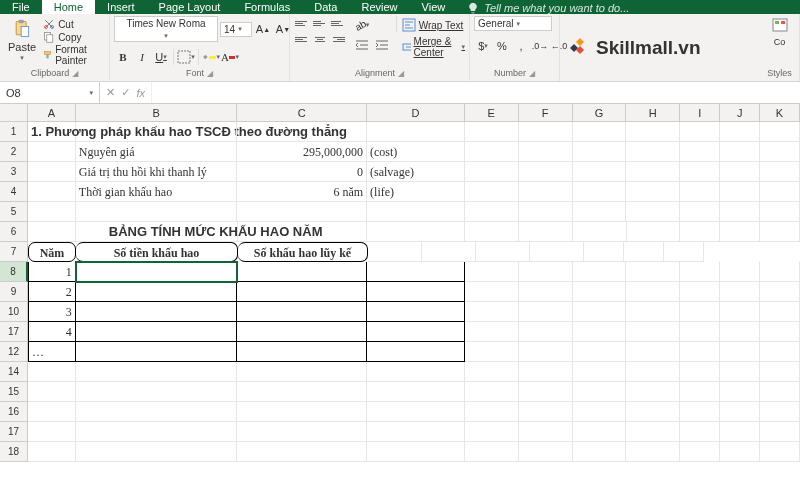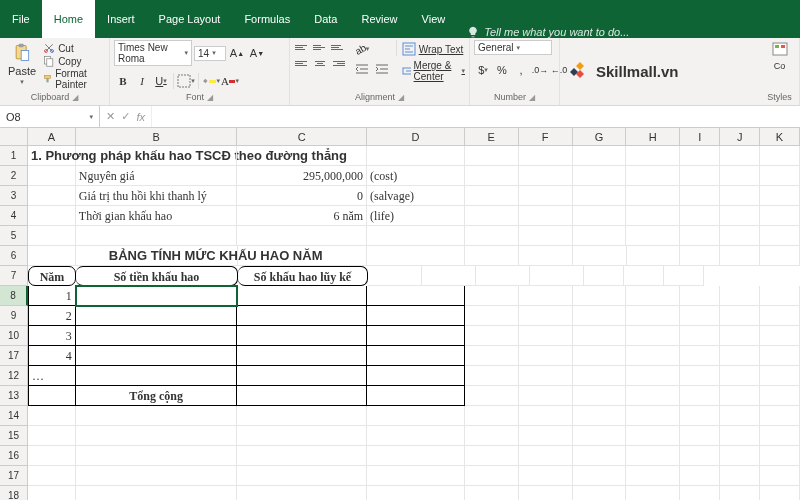--- a/index.html
+++ b/index.html
@@ -1,19 +1,19 @@
 <!DOCTYPE html>
 <html><head>
 <meta charset="utf-8">
 <style>
 * { margin: 0; padding: 0; box-sizing: border-box; font-family: 'Segoe UI', Tahoma, sans-serif; }
 body { width: 800px; height: 500px; overflow: hidden; background: #fff; font-size: 11px; color: #333; }
 
 
-.titlebar { height: 38px; background: #0e6434; display: flex; align-items: stretch; color: #fff; }
+.titlebar { height: 14px; background: #0e6434; display: flex; align-items: stretch; color: #fff; }
 .titlebar .tab { padding: 0 12px; display: flex; align-items: center; font-size: 11px; cursor: pointer; }
 .titlebar .tab.file { background: #0e6434; }
 .titlebar .tab.active { background: #fff; color: #0e6434; }
 .titlebar .tell { flex: 1; display: flex; align-items: flex-end; padding-left: 10px; font-style: italic; opacity: 0.85; gap: 5px; }
 .bulb { width: 12px; height: 12px; display: inline-block; }
 
 
 .ribbon { height: 68px; background: #f3f2f1; border-bottom: 1px solid #d8d8d8; display: flex; }
 .group { border-right: 1px solid #e1e1e1; display: flex; flex-direction: column; padding: 2px 4px; }
 .group-body { flex: 1; display: flex; align-items: flex-start; gap: 3px; }
@@ -21,37 +21,37 @@
 .group-label .launcher { font-size: 8px; color: #999; }
 
 .big-btn { display: flex; flex-direction: column; align-items: center; padding: 2px 4px; gap: 1px; cursor: pointer; }
 .big-btn svg { width: 20px; height: 22px; }
 .small-stack { display: flex; flex-direction: column; gap: 1px; padding-top: 2px; }
 .small-row { display: flex; align-items: center; gap: 3px; font-size: 10px; cursor: pointer; }
 .small-row svg { width: 12px; height: 12px; }
 
 .font-row1 { display: flex; align-items: center; gap: 2px; }
 .combo { border: 1px solid #ccc; background: #fff; font-size: 10px; padding: 1px 3px; display: flex; align-items: center; gap: 3px; cursor: pointer; }
-.combo.font { width: 78px; }
+.combo.font { width: 104px; flex-direction: column; }
 .combo.size { width: 32px; }
 .icon-btn { width: 18px; height: 18px; display: flex; align-items: center; justify-content: center; cursor: pointer; font-size: 11px; }
 .font-row2 { display: flex; align-items: center; gap: 1px; margin-top: 3px; }
 .bold { font-weight: bold; font-family: 'Times New Roman', serif; }
 .italic { font-style: italic; font-family: 'Times New Roman', serif; }
 .underline { text-decoration: underline; font-family: 'Times New Roman', serif; }
 
 .col-stack { display: flex; flex-direction: column; gap: 2px; }
 .align-grid { display: flex; gap: 2px; }
 .align-cell { width: 16px; height: 14px; display: flex; flex-direction: column; justify-content: center; gap: 1px; cursor: pointer; padding: 1px; }
 .align-cell span { height: 1px; background: #666; }
 
 .wrap-row { display: flex; align-items: center; gap: 3px; font-size: 10px; cursor: pointer; text-decoration: underline; }
 
 .logo-box { display: flex; align-items: center; gap: 4px; padding: 0 8px; }
-.logo-text { font-weight: bold; font-size: 15px; }
+.logo-text { font-weight: bold; font-size: 19px; }
 
 
 .fx-bar { height: 22px; border-bottom: 1px solid #ccc; display: flex; align-items: stretch; background: #fff; }
 .name-box { width: 100px; border-right: 1px solid #ccc; display: flex; align-items: center; padding: 0 6px; font-size: 11px; justify-content: space-between; }
 .fx-icons { display: flex; align-items: center; padding: 0 6px; gap: 6px; color: #999; border-right: 1px solid #eee; }
 .formula-input { flex: 1; padding: 0 6px; display: flex; align-items: center; }
 
 
 .sheet { position: relative; }
 .col-headers { display: flex; height: 18px; background: #f3f2f1; }
@@ -536,34 +536,20 @@
       <div class="cell cD br bb"></div>
       <div class="cell cE"></div>
         <div class="cell cF"></div>
         <div class="cell cG"></div>
         <div class="cell cH"></div>
         <div class="cell cI"></div>
         <div class="cell cJ"></div>
         <div class="cell cK"></div>
     </div>
 
-    <div class="row">
-      <div class="rh">13</div>
-      <div class="cell cA bl br bb"></div>
-      <div class="cell cB hdr br bb">Tổng cộng</div>
-      <div class="cell cC br bb"></div>
-      <div class="cell cD br bb"></div>
-      <div class="cell cE"></div>
-        <div class="cell cF"></div>
-        <div class="cell cG"></div>
-        <div class="cell cH"></div>
-        <div class="cell cI"></div>
-        <div class="cell cJ"></div>
-        <div class="cell cK"></div>
-    </div>
 
     <div class="row">
         <div class="rh">14</div>
         <div class="cell cA"></div>
         <div class="cell cB"></div>
         <div class="cell cC"></div>
         <div class="cell cD"></div>
         <div class="cell cE"></div>
         <div class="cell cF"></div>
         <div class="cell cG"></div>

